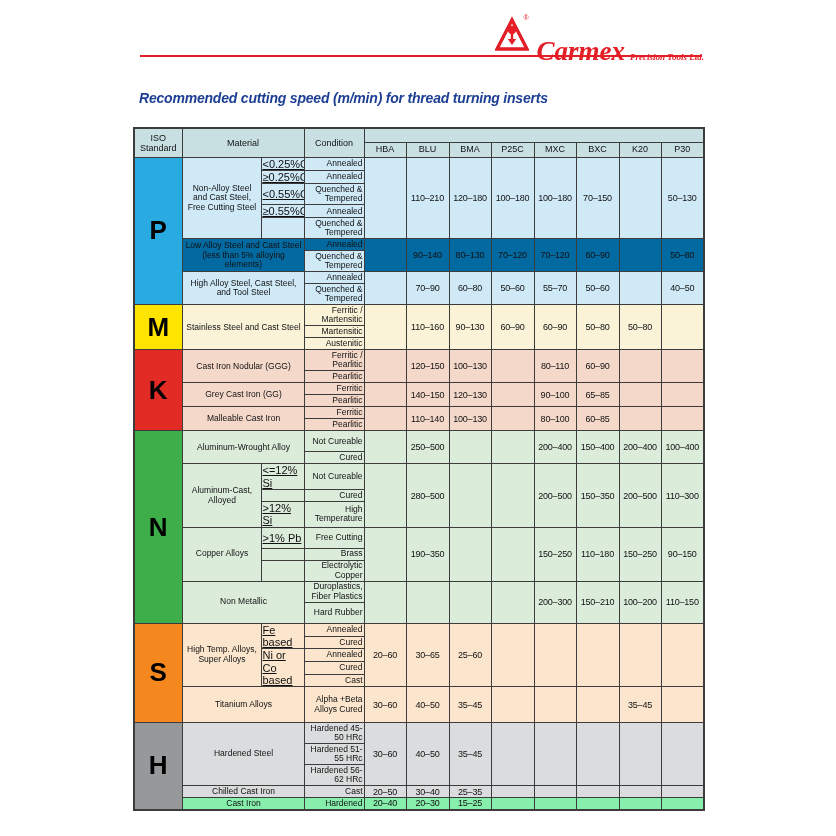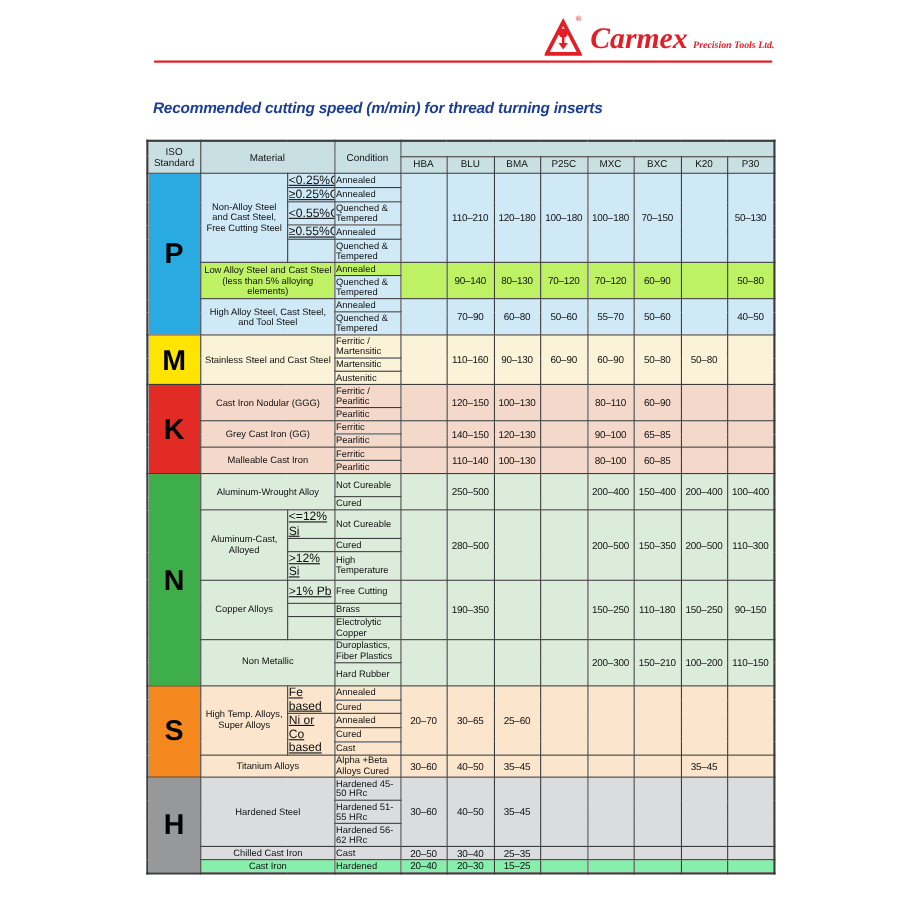--- a/index.html
+++ b/index.html
@@ -9,21 +9,21 @@
   }
   
   .doc-header{position:absolute;left:140px;top:14px;width:564px;height:46px;}
   .doc-title{
     position:absolute;left:0;top:8px;font-size:18px;font-weight:bold;
     letter-spacing:-0.3px;color:#1c3f94;
   }
   .logo{position:absolute;right:0;top:0;display:flex;align-items:flex-start;}
   .logo-emblem{margin-top:2px;}
   .logo-reg{color:#e31e26;font-size:7px;position:relative;top:0;left:-6px;}
-  .logo-text{display:flex;align-items:baseline;margin-left:2px;margin-top:8px;justify-content:flex-end;}
+  .logo-text{display:flex;align-items:baseline;margin-left:2px;margin-top:24px;justify-content:flex-end;}
   .logo-name{
     font-family:"Liberation Serif",serif;font-style:italic;font-weight:bold;
     font-size:27px;color:#e31e26;line-height:1;
   }
   .logo-tag{
     font-family:"Liberation Serif",serif;font-style:italic;font-weight:bold;
     font-size:9px;color:#e31e26;margin-left:5px;
   }
   .red-rule{position:absolute;left:140px;top:55px;width:562px;height:2px;background:#e31e26;}
   
@@ -38,24 +38,24 @@
     border:2px solid #3c3c3c;
   }
   .speed-table td,.speed-table th{
     border:1px solid #3c3c3c;padding:0 1px;vertical-align:middle;
     overflow:hidden;line-height:1.12;
   }
   .speed-table th{background:#c9e0e3;font-weight:normal;font-size:9px;text-align:center;}
   td.iso{font-size:26px;font-weight:bold;text-align:center;color:#000;}
   td.mat{font-size:8.5px;text-align:center;padding-left:3px;padding-right:2px;}
   td.spec{font-size:11px;text-align:left;text-decoration:underline;}
-  td.cond{font-size:8.5px;text-align:left;}
+  td.cond{font-size:8.5px;text-align:right;}
   td.val{font-size:9px;text-align:center;letter-spacing:-0.2px;}
   tr.hr1{height:14px;padding-left:16px;} tr.hr2{height:15px;padding-left:27px;}
-  tr.rh1{height:12px;} tr.rh2{height:21px;} tr.rh3{height:20px;}
+  tr.rh1{height:12px;} tr.rh2{height:21px;} tr.rh3{height:36px;}
 </style>
 </head>
 <body>
 
 <div class="doc-header">
   <div class="logo">
     <svg class="logo-emblem" width="34" height="38" viewBox="0 0 34 38">
       <path d="M17 4 L32 33 L2 33 Z" fill="none" stroke="#e31e26" stroke-width="3.4"></path>
       <circle cx="17" cy="14" r="4.2" fill="#e31e26"></circle>
       <path d="M17 17 L17 27" stroke="#e31e26" stroke-width="2.4" fill="none"></path>
@@ -129,21 +129,21 @@
     <td class="cond">Quenched &amp; Tempered</td>
   </tr>
   <tr class="rh1" style="background-color: rgb(207, 233, 247);">
     <td class="spec">≥0.55%C</td>
     <td class="cond">Annealed</td>
   </tr>
   <tr class="rh2" style="background-color: rgb(207, 233, 247);">
     <td class="spec"></td>
     <td class="cond">Quenched &amp; Tempered</td>
   </tr>
-  <tr class="rh1" style="background-color: #bef264;">
+  <tr class="rh1" style="background-color: #0369a1;">
     <td class="mat" colspan="2" rowspan="2">Low Alloy Steel and Cast Steel (less than 5% alloying elements)</td>
     <td class="cond">Annealed</td>
     <td class="val" rowspan="2"></td>
     <td class="val" rowspan="2">90–140</td>
     <td class="val" rowspan="2">80–130</td>
     <td class="val" rowspan="2">70–120</td>
     <td class="val" rowspan="2">70–120</td>
     <td class="val" rowspan="2">60–90</td>
     <td class="val" rowspan="2"></td>
     <td class="val" rowspan="2">50–80</td>
@@ -306,21 +306,21 @@
   </tr>
   <tr class="rh2" style="background-color: rgb(220, 236, 219);">
     <td class="cond">Hard Rubber</td>
   </tr>
 
   <tr class="rh1" style="background-color: rgb(251, 230, 205);">
     <td class="iso" rowspan="6" style="background-color: rgb(245, 135, 31);">S</td>
     <td class="mat" rowspan="5">High Temp. Alloys, Super Alloys</td>
     <td class="spec" rowspan="2">Fe based</td>
     <td class="cond">Annealed</td>
-    <td class="val" rowspan="5">20–70</td>
+    <td class="val" rowspan="5">20–60</td>
     <td class="val" rowspan="5">30–65</td>
     <td class="val" rowspan="5">25–60</td>
     <td class="val" rowspan="5"></td>
     <td class="val" rowspan="5"></td>
     <td class="val" rowspan="5"></td>
     <td class="val" rowspan="5"></td>
     <td class="val" rowspan="5"></td>
   </tr>
   <tr class="rh1" style="background-color: rgb(251, 230, 205);">
     <td class="cond">Cured</td>

